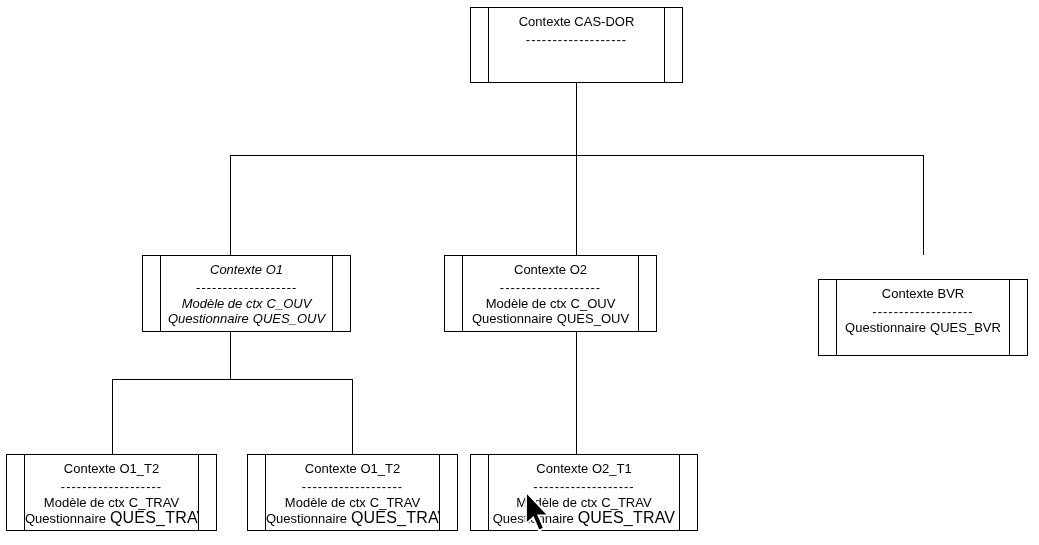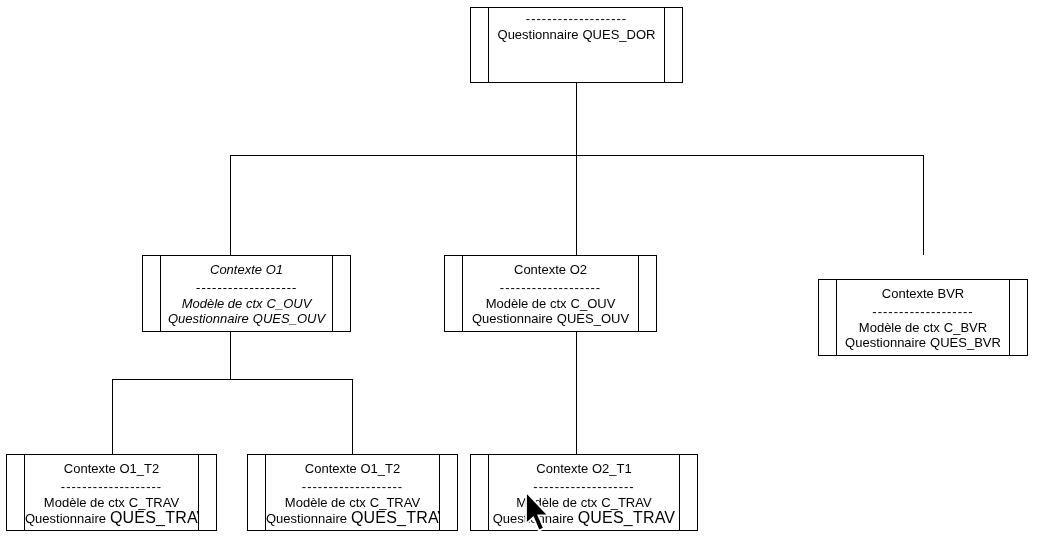--- a/index.html
+++ b/index.html
@@ -90,22 +90,22 @@
   <div class="vline" style="left:230px; top:332px; height:47px;"></div>
   <div class="hline" style="left:112px; top:379px; width:241px;"></div>
   <div class="vline" style="left:112px; top:379px; height:75px;"></div>
   <div class="vline" style="left:352px; top:379px; height:75px;"></div>
   <div class="vline" style="left:576px; top:332px; height:122px;"></div>
 
   <div class="node" style="left:470px; top:7px; width:213px; height:76px;">
     <div class="side left"></div>
     <div class="side right"></div>
     <div class="content">
+      <div class="title">Contexte CAS-DOR</div>
       <div class="sep">-------------------</div>
-      <div class="row"><span>Questionnaire</span><span class="val">QUES_DOR</span></div>
     </div>
   </div>
 
   <div class="node" style="left:142px; top:255px; width:209px; height:77px;font-style:italic;">
     <div class="side left"></div>
     <div class="side right"></div>
     <div class="content">
       <div class="title">Contexte O1</div>
       <div class="sep">-------------------</div>
       <div class="row"><span>Modèle de ctx</span><span class="val">C_OUV</span></div>
@@ -123,21 +123,20 @@
       <div class="row"><span>Questionnaire</span><span class="val">QUES_OUV</span></div>
     </div>
   </div>
 
   <div class="node" style="left:818px; top:255px; width:210px; height:77px;margin-top:24px;">
     <div class="side left"></div>
     <div class="side right"></div>
     <div class="content">
       <div class="title">Contexte BVR</div>
       <div class="sep">-------------------</div>
-      <div class="row"><span>Modèle de ctx</span><span class="val">C_BVR</span></div>
       <div class="row"><span>Questionnaire</span><span class="val">QUES_BVR</span></div>
     </div>
   </div>
 
   <div class="node" style="left:6px; top:454px; width:211px; height:77px;">
     <div class="side left"></div>
     <div class="side right"></div>
     <div class="content">
       <div class="title">Contexte O1_T2</div>
       <div class="sep">-------------------</div>

